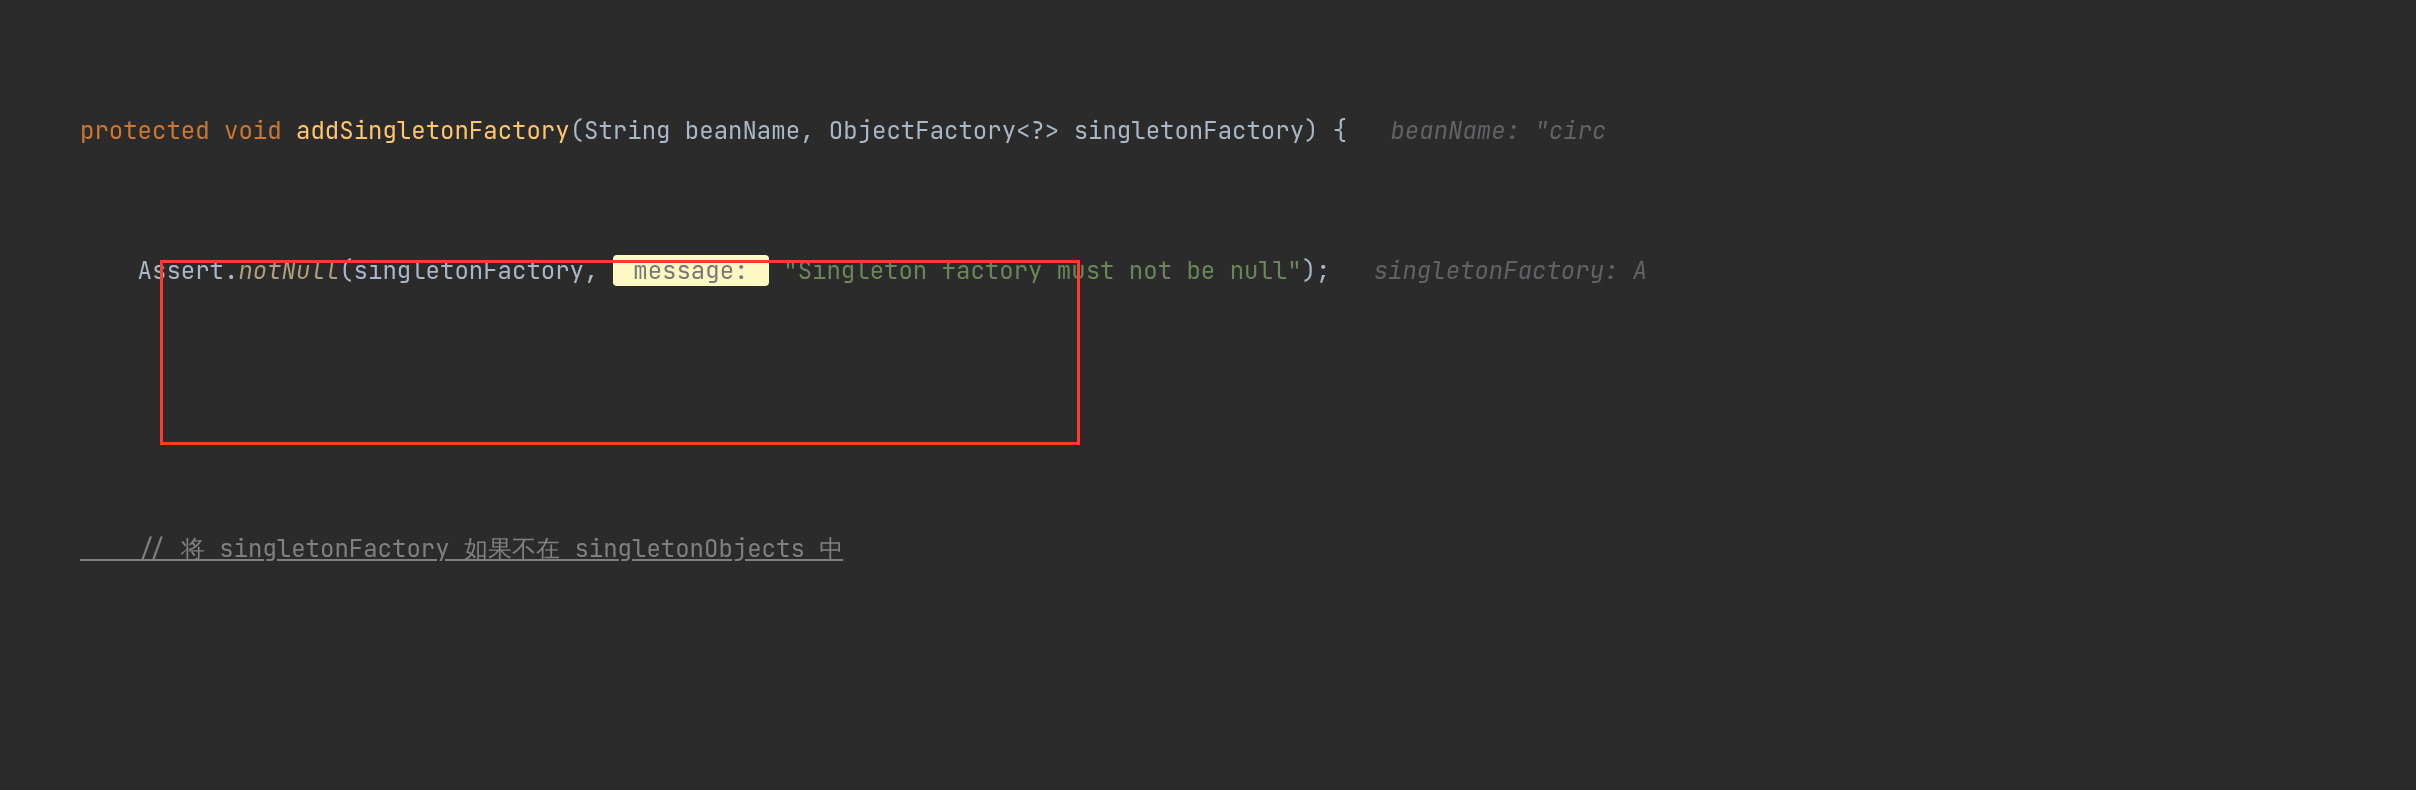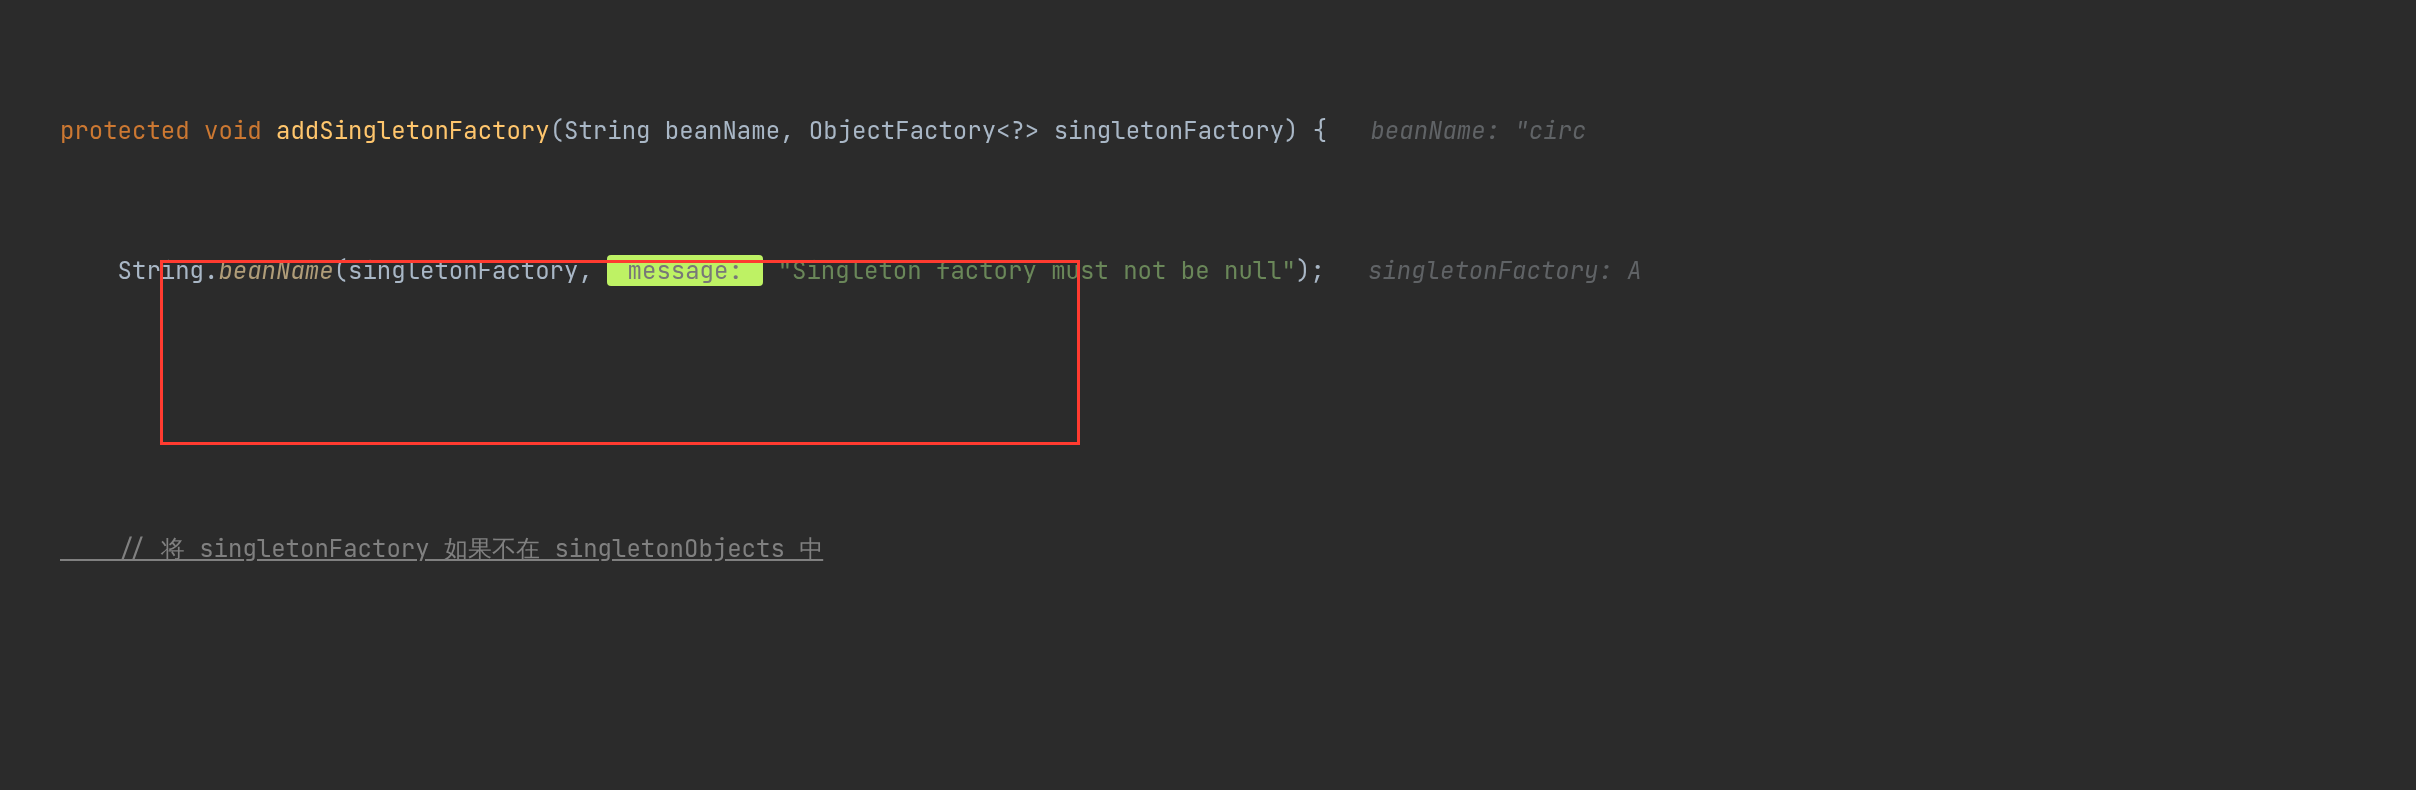--- a/index.html
+++ b/index.html
@@ -12,30 +12,30 @@
     width: 2416px;
     height: 790px;
   }
   .editor {
     padding: 10px 0 10px 0;
     line-height: 1.45;
     white-space: pre;
     position: relative;
   }
   .line {
-    padding-left: 60px;
+    padding-left: 80px;
     position: relative;
   }
   .kw { color: #cc7832; }
   .method-def { color: #ffc66d; }
   .italic-call { color: #b09d79; font-style: italic; }
   .str { color: #6a8759; }
   .comment { color: #808080; text-decoration: underline; }
   .param-hint {
-    background: #bef264;
+    background: #fef9c3;
     color: #787878;
     border-radius: 4px;
     padding: 0 6px;
     font-style: normal;
   }
   .inlay {
     color: #606366;
     font-style: italic;
   }
   .red-box {
@@ -48,21 +48,21 @@
     height: 185px;
   }
 </style>
 </head>
 <body>
 
 <div class="editor">
 
   <div class="line"><span class="kw">protected</span> <span class="kw">void</span> <span class="method-def">addSingletonFactory</span><span>(String beanName, ObjectFactory&lt;?&gt; singletonFactory) {</span><span class="inlay">   beanName: "circ</span></div>
 
-  <div class="line"><span>    String.</span><span class="italic-call">beanName</span><span>(singletonFactory, </span><span class="param-hint"> message: </span> <span class="str">"Singleton factory must not be null"</span><span>);</span><span class="inlay">   singletonFactory: A</span></div>
+  <div class="line"><span>    Assert.</span><span class="italic-call">notNull</span><span>(singletonFactory, </span><span class="param-hint"> message: </span> <span class="str">"Singleton factory must not be null"</span><span>);</span><span class="inlay">   singletonFactory: A</span></div>
 
   <div class="line"><span></span>​</div>
 
   <div class="line"><span class="comment">    // 将 singletonFactory 如果不在 singletonObjects 中</span></div>
 
   
 
   
 
   

